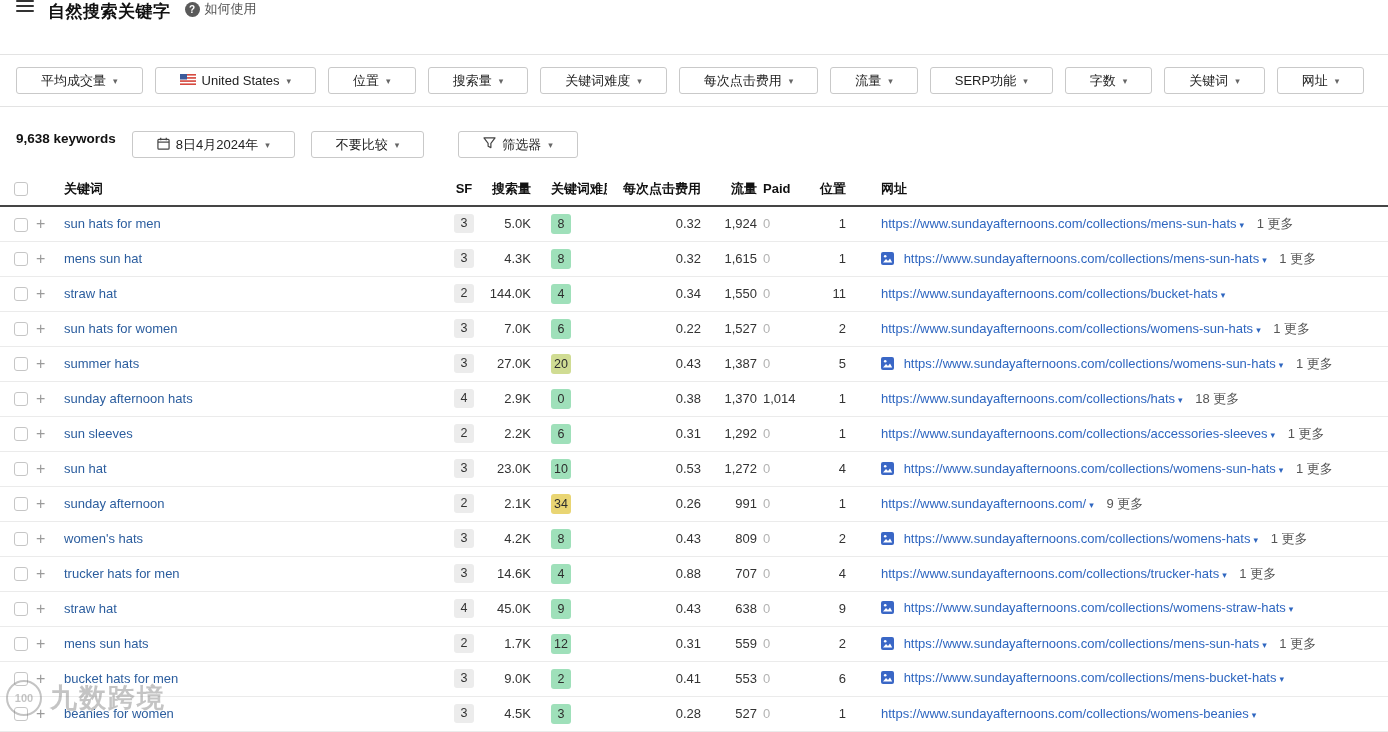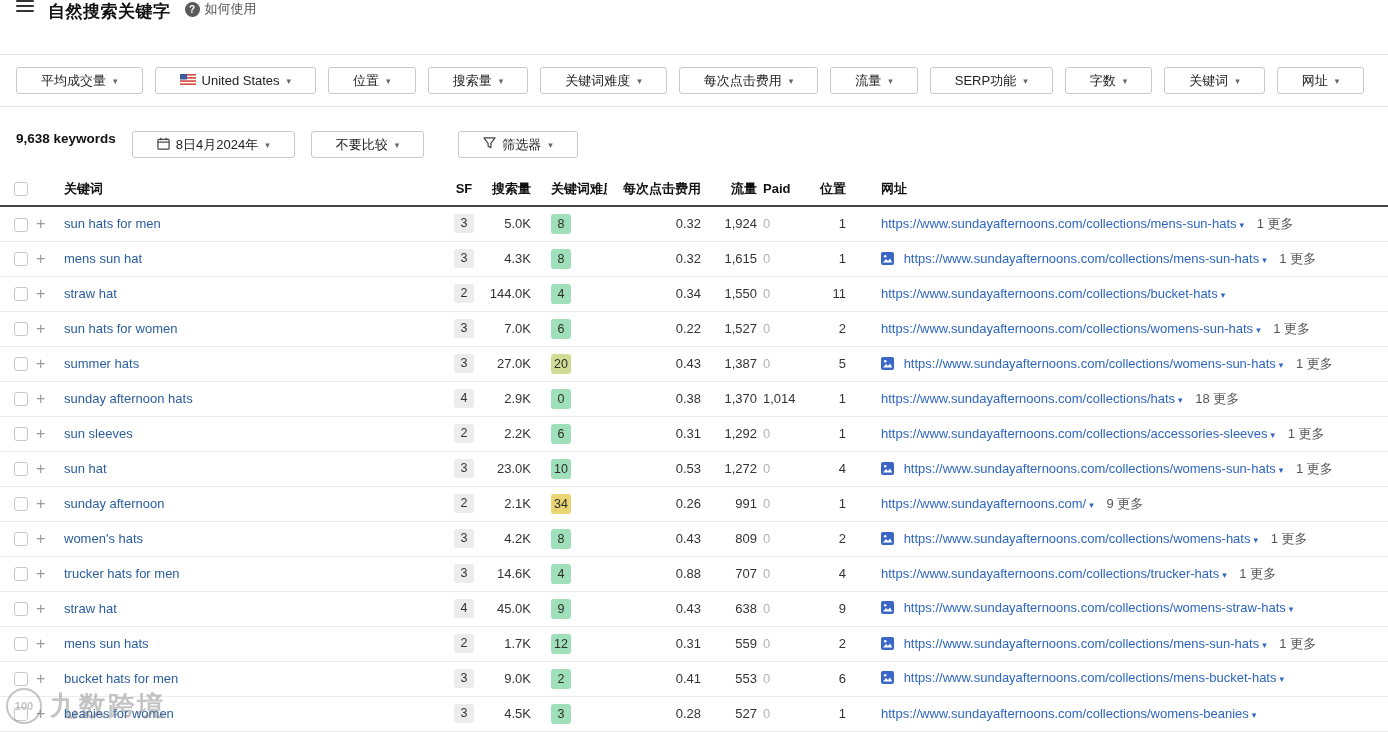--- a/index.html
+++ b/index.html
@@ -50,21 +50,21 @@
   .sf-badge{display:inline-block;min-width:20px;height:19px;line-height:19px;border-radius:3px;background:#ececec;color:#333;text-align:center;font-size:12.5px;cursor:pointer;}
   .kd-badge{display:inline-block;min-width:20px;height:20px;line-height:20px;border-radius:3px;text-align:center;font-size:12.5px;color:#2d2d2d;padding:0 2px;}
   .kd-easy{background:var(--kd-easy);} .kd-medium{background:var(--kd-medium);} .kd-hard{background:var(--kd-hard);}
   .muted{color:#b3b3b3;}
   .url-icon{display:inline-block;vertical-align:-2px;margin-right:6px;}
   .url-link{color:var(--url-link);text-decoration:none;cursor:pointer;}
   .url-caret{color:var(--url-link);font-size:9px;margin-left:3px;cursor:pointer;}
   .more{color:#555;margin-left:9px;cursor:pointer;}
 
   
-  .watermark{position:absolute;left:6px;bottom:8px;display:flex;align-items:center;gap:8px;opacity:.45;pointer-events:none;z-index:5;}
+  .watermark{position:absolute;left:6px;bottom:16px;display:flex;align-items:center;gap:8px;opacity:.45;pointer-events:none;z-index:5;}
   .wm-logo{width:36px;height:36px;border:2.5px solid #7d7d7d;border-radius:50%;display:flex;align-items:center;justify-content:center;color:#7d7d7d;font-size:11px;font-weight:bold;}
   .wm-text{font-size:27px;font-weight:bold;color:#7d7d7d;letter-spacing:2px;}
 </style>
 </head>
 <body>
 
 <div class="topbar">
   <div class="hamburger">
       <span></span>
       <span></span>

